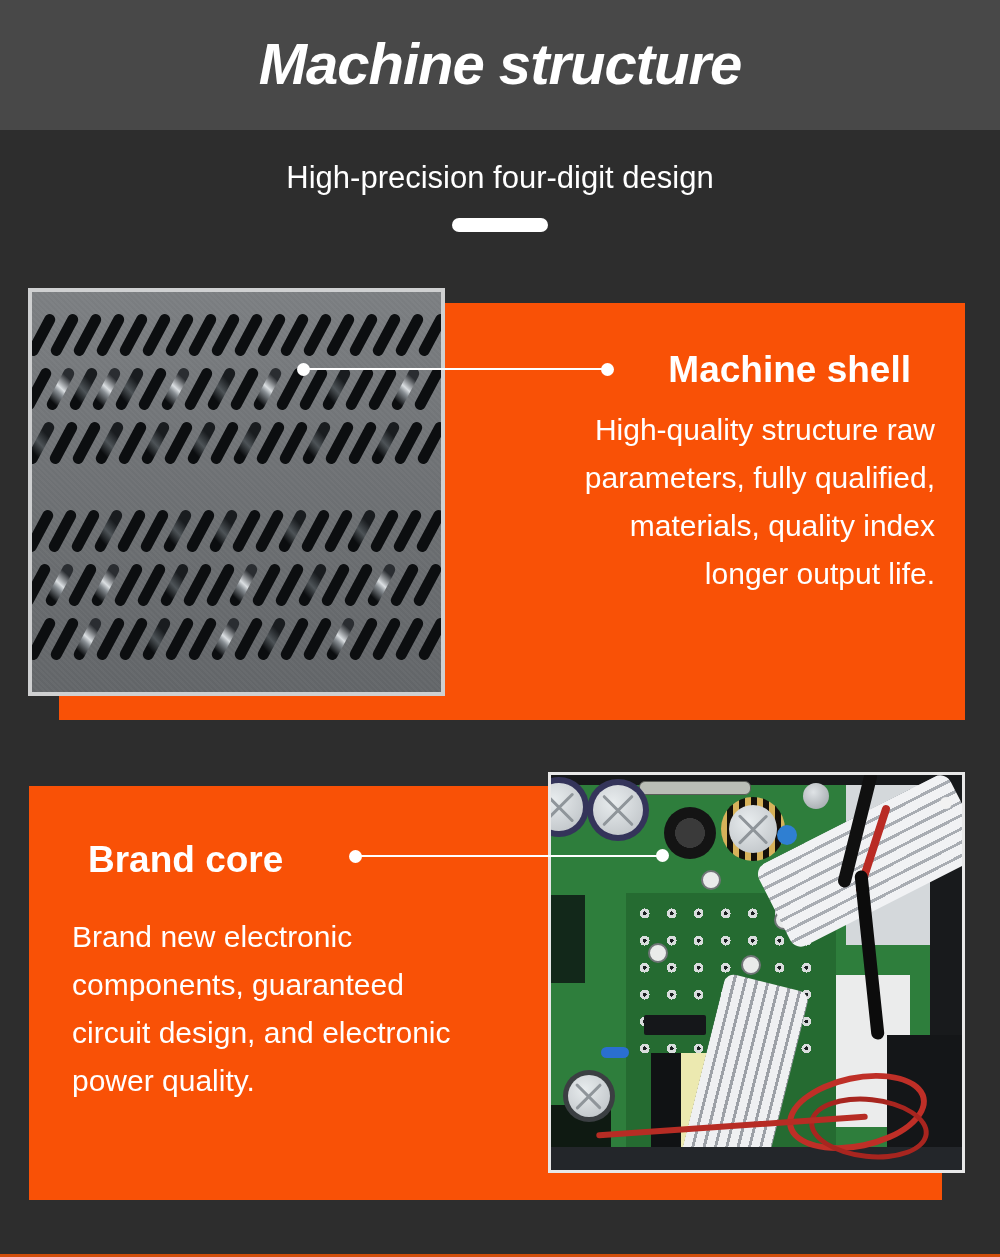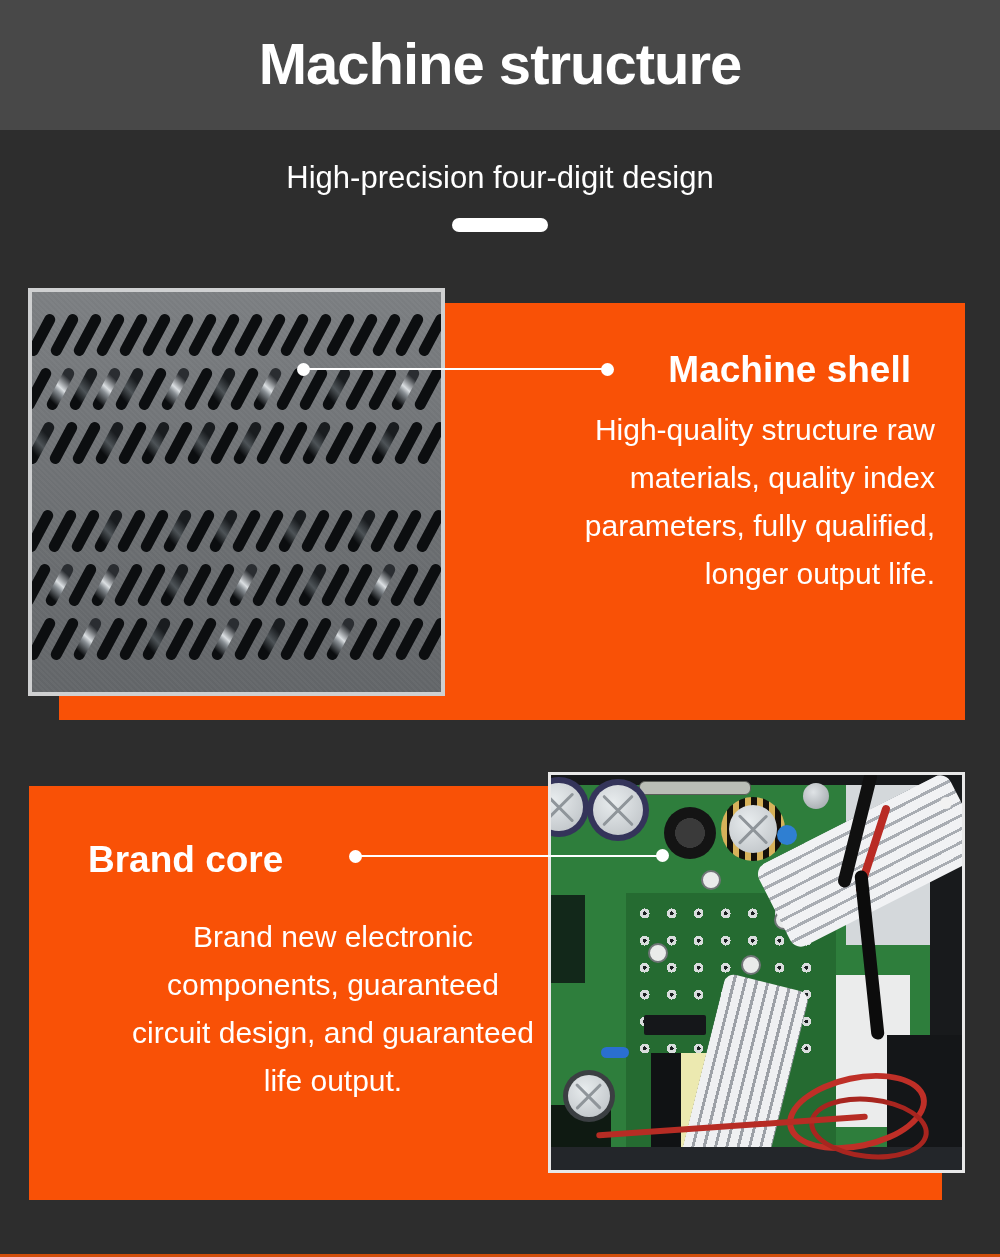--- a/index.html
+++ b/index.html
@@ -2,21 +2,21 @@
 <html style="--accent: #f95106;"><head>
 <meta charset="utf-8">
 <style>
   html,body{margin:0;padding:0;background:#2d2d2d;}
   .canvas{position:relative;width:1000px;height:1257px;overflow:hidden;
           background:#2d2d2d;font-family:"Liberation Sans",sans-serif;color:#fff;}
 
   
   .banner{position:absolute;left:0;top:0;width:1000px;height:130px;background:#484848;}
   .banner h1{margin:0;width:100%;text-align:center;line-height:128px;
-             font-size:58px;font-weight:bold;letter-spacing:-1px;color:#fff;}
+             font-size:58px;font-weight:bold;letter-spacing:-1px;color:#fff;font-style:italic;}
   .subtitle{position:absolute;left:0;top:160px;width:100%;text-align:center;
             font-size:31px;color:#fff;}
   .pill{position:absolute;left:452px;top:218px;width:96px;height:14px;
         border-radius:7px;background:#fff;}
 
   
   .panel{position:absolute;background:var(--accent,#f95106);}
   .panel-1{left:59px;top:303px;width:906px;height:417px;}
   .panel-2{left:29px;top:786px;width:913px;height:414px;}
 
@@ -98,21 +98,21 @@
   
   .callout-line{position:absolute;height:2px;background:#fff;z-index:8;}
   .callout-dot{position:absolute;width:13px;height:13px;border-radius:50%;background:#fff;z-index:8;}
 
   
   .sec-title{position:absolute;margin:0;font-size:37px;font-weight:bold;color:#fff;z-index:7;}
   .s1-title{top:349px;left:520px;width:391px;text-align:right;}
   .s2-title{top:839px;left:88px;text-align:left;}
   .sec-body{position:absolute;font-size:30px;line-height:48px;color:#fff;z-index:7;}
   .s1-body{top:406px;left:520px;width:415px;text-align:right;}
-  .s2-body{top:913px;left:98px;width:470px;text-align:center;}
+  .s2-body{top:913px;left:72px;width:470px;text-align:left;}
 
   .bottom-line{position:absolute;left:0;top:1254px;width:1000px;height:3px;background:#d14e0c;}
 </style>
 </head>
 <body>
 
 <div class="canvas" style="background: rgb(45, 45, 45);">
 
   <header class="banner" style="background: rgb(72, 72, 72);">
     <h1>Machine structure</h1>
@@ -249,22 +249,22 @@
       </div>
   </figure>
 
   <div class="callout-line" style="left:303px;top:368px;width:309px;"></div>
   <div class="callout-dot" style="left:297px;top:363px;"></div>
   <div class="callout-dot" style="left:601px;top:363px;"></div>
 
   <h2 class="sec-title s1-title">Machine shell</h2>
   <div class="sec-body s1-body">
     <div>High-quality structure raw</div>
+    <div>parameters, fully qualified,</div>
     <div>materials, quality index</div>
-    <div>parameters, fully qualified,</div>
     <div>longer output life.</div>
   </div>
 
   <section class="panel panel-2"></section>
 
   <figure class="photo pcb-photo" aria-label="power-supply-circuit-board-photo">
     <div class="pcb-backdrop-a"></div>
     <div class="pcb-backdrop-b"></div>
     <div class="pcb-top-strip"></div>
     <div class="pcb-subboard"></div>
@@ -354,18 +354,18 @@
   </figure>
 
   <div class="callout-line" style="left:355px;top:855px;width:308px;"></div>
   <div class="callout-dot" style="left:349px;top:850px;"></div>
   <div class="callout-dot" style="left:656px;top:849px;"></div>
 
   <h2 class="sec-title s2-title">Brand core</h2>
   <div class="sec-body s2-body">
     <div>Brand new electronic</div>
     <div>components, guaranteed</div>
-    <div>circuit design, and guaranteed</div>
-    <div>life output.</div>
+    <div>circuit design, and electronic</div>
+    <div>power quality.</div>
   </div>
 
   <div class="bottom-line" style="background: rgb(209, 78, 12);"></div>
 </div>
 
 </body></html>

